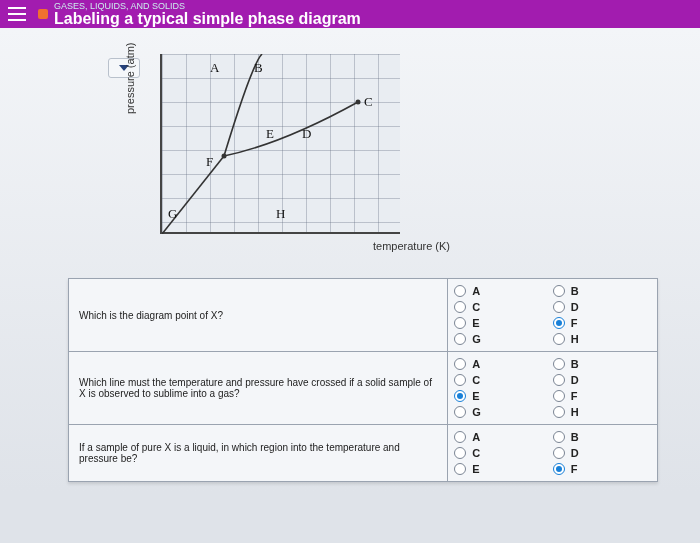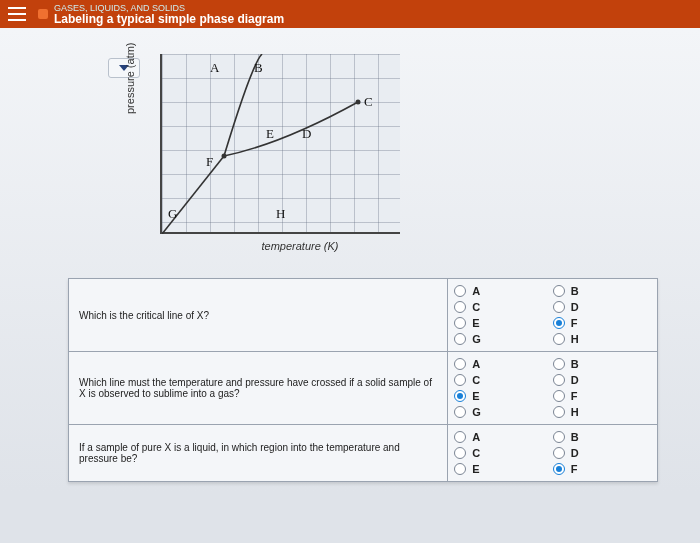--- a/index.html
+++ b/index.html
@@ -6,41 +6,41 @@
   body {
     margin: 0;
     font-family: Arial, Helvetica, sans-serif;
     background: #e8ebef;
     width: 700px;
     height: 543px;
     overflow: hidden;
     position: relative;
   }
   .header {
-    background: #c2410c;
+    background: #a21caf;
     color: #fff;
     height: 28px;
     display: flex;
     align-items: center;
     padding: 0 0 0 8px;
     font-size: 11px;
   }
   .hamburger {
     width: 18px; height: 14px;
     display: inline-flex; flex-direction: column; justify-content: space-between;
     margin-right: 12px;
     cursor: pointer;
   }
   .hamburger span { display:block; height:2px; background:#fff; }
   .orange-chip {
     width: 10px; height: 10px; border-radius: 2px;
     background: #f07030; margin-right: 6px;
   }
   .h-sub { font-size: 9px; color: #cdecee; margin-right: 4px; }
-  .h-title { font-size: 12px; font-weight: bold; }
+  .h-title { font-size: 16px; font-weight: bold; }
 
   .nav-tab {
     position: absolute;
     top: 30px; left: 108px;
     width: 32px; height: 20px;
     background: #f5f7fa;
     border: 1px solid #b9c1cc;
     border-radius: 3px;
     display:flex; align-items:center; justify-content:center;
     cursor:pointer;
@@ -62,25 +62,24 @@
   .ylabel {
     position: absolute;
     left: -26px; top: 60px;
     transform: rotate(-90deg);
     transform-origin: left top;
     font-size: 11px;
     color: #333;
     white-space: nowrap;
   }
   .xlabel {
-    text-align: center;
+    text-align: right;
     font-size: 11px;
     color: #333;
     margin-top: 6px;
-    font-style: italic;
   }
   .grid {
     position: relative;
     width: 240px; height: 180px;
     border-left: 2px solid #444;
     border-bottom: 2px solid #444;
     background:
       repeating-linear-gradient(to right, rgba(100,110,130,.35) 0 1px, transparent 1px 24px),
       repeating-linear-gradient(to bottom, rgba(100,110,130,.35) 0 1px, transparent 1px 24px),
       #e9edf2;
@@ -169,21 +168,21 @@
       <span class="lbl" style="left:44px; top:100px">F</span>
       <span class="lbl" style="left:6px; top:152px">G</span>
       <span class="lbl" style="left:114px; top:152px">H</span>
     </div>
     <div class="xlabel">temperature  (K)</div>
   </div>
 
   <table class="qtable">
     <tbody id="qtbody">
         <tr>
-          <td class="qcell">Which is the critical line of X?</td>
+          <td class="qcell">Which is the diagram point of X?</td>
           <td class="acell">
             <div class="opts">
               <div class="opt">
                 <span class="radio"></span>
                 <span class="opt-label">A</span>
               </div>
               <div class="opt">
                 <span class="radio"></span>
                 <span class="opt-label">B</span>
               </div>

